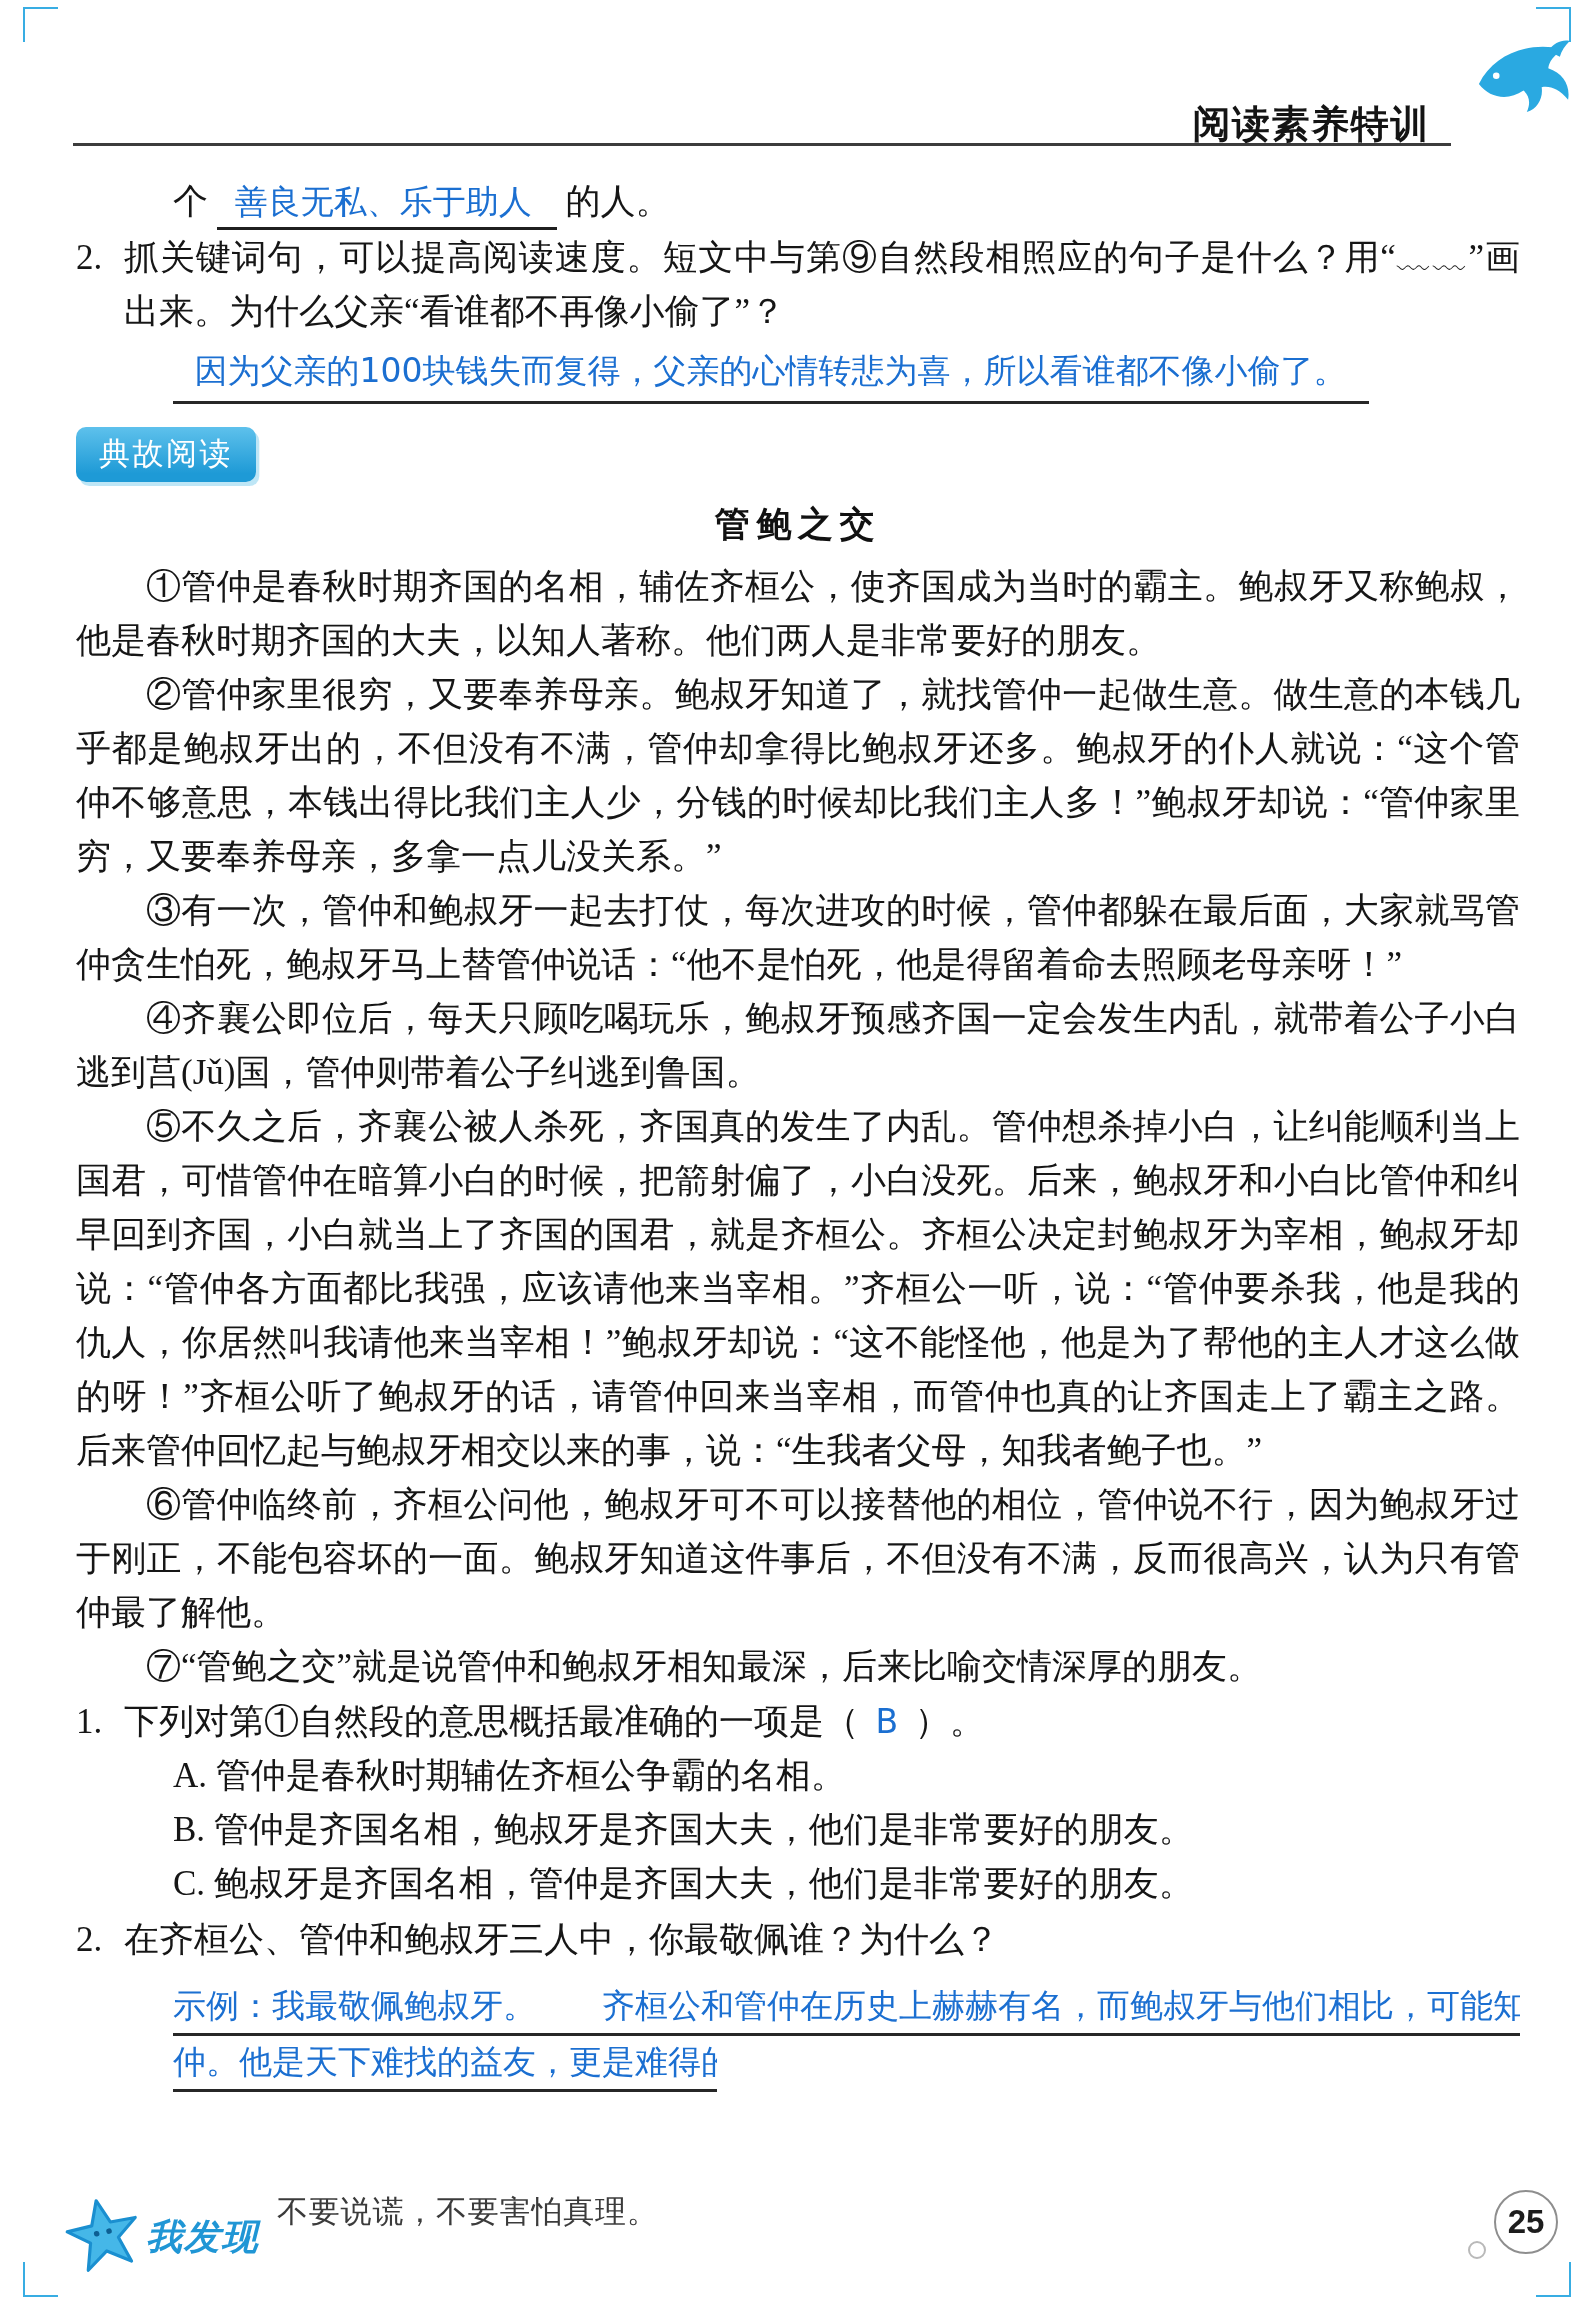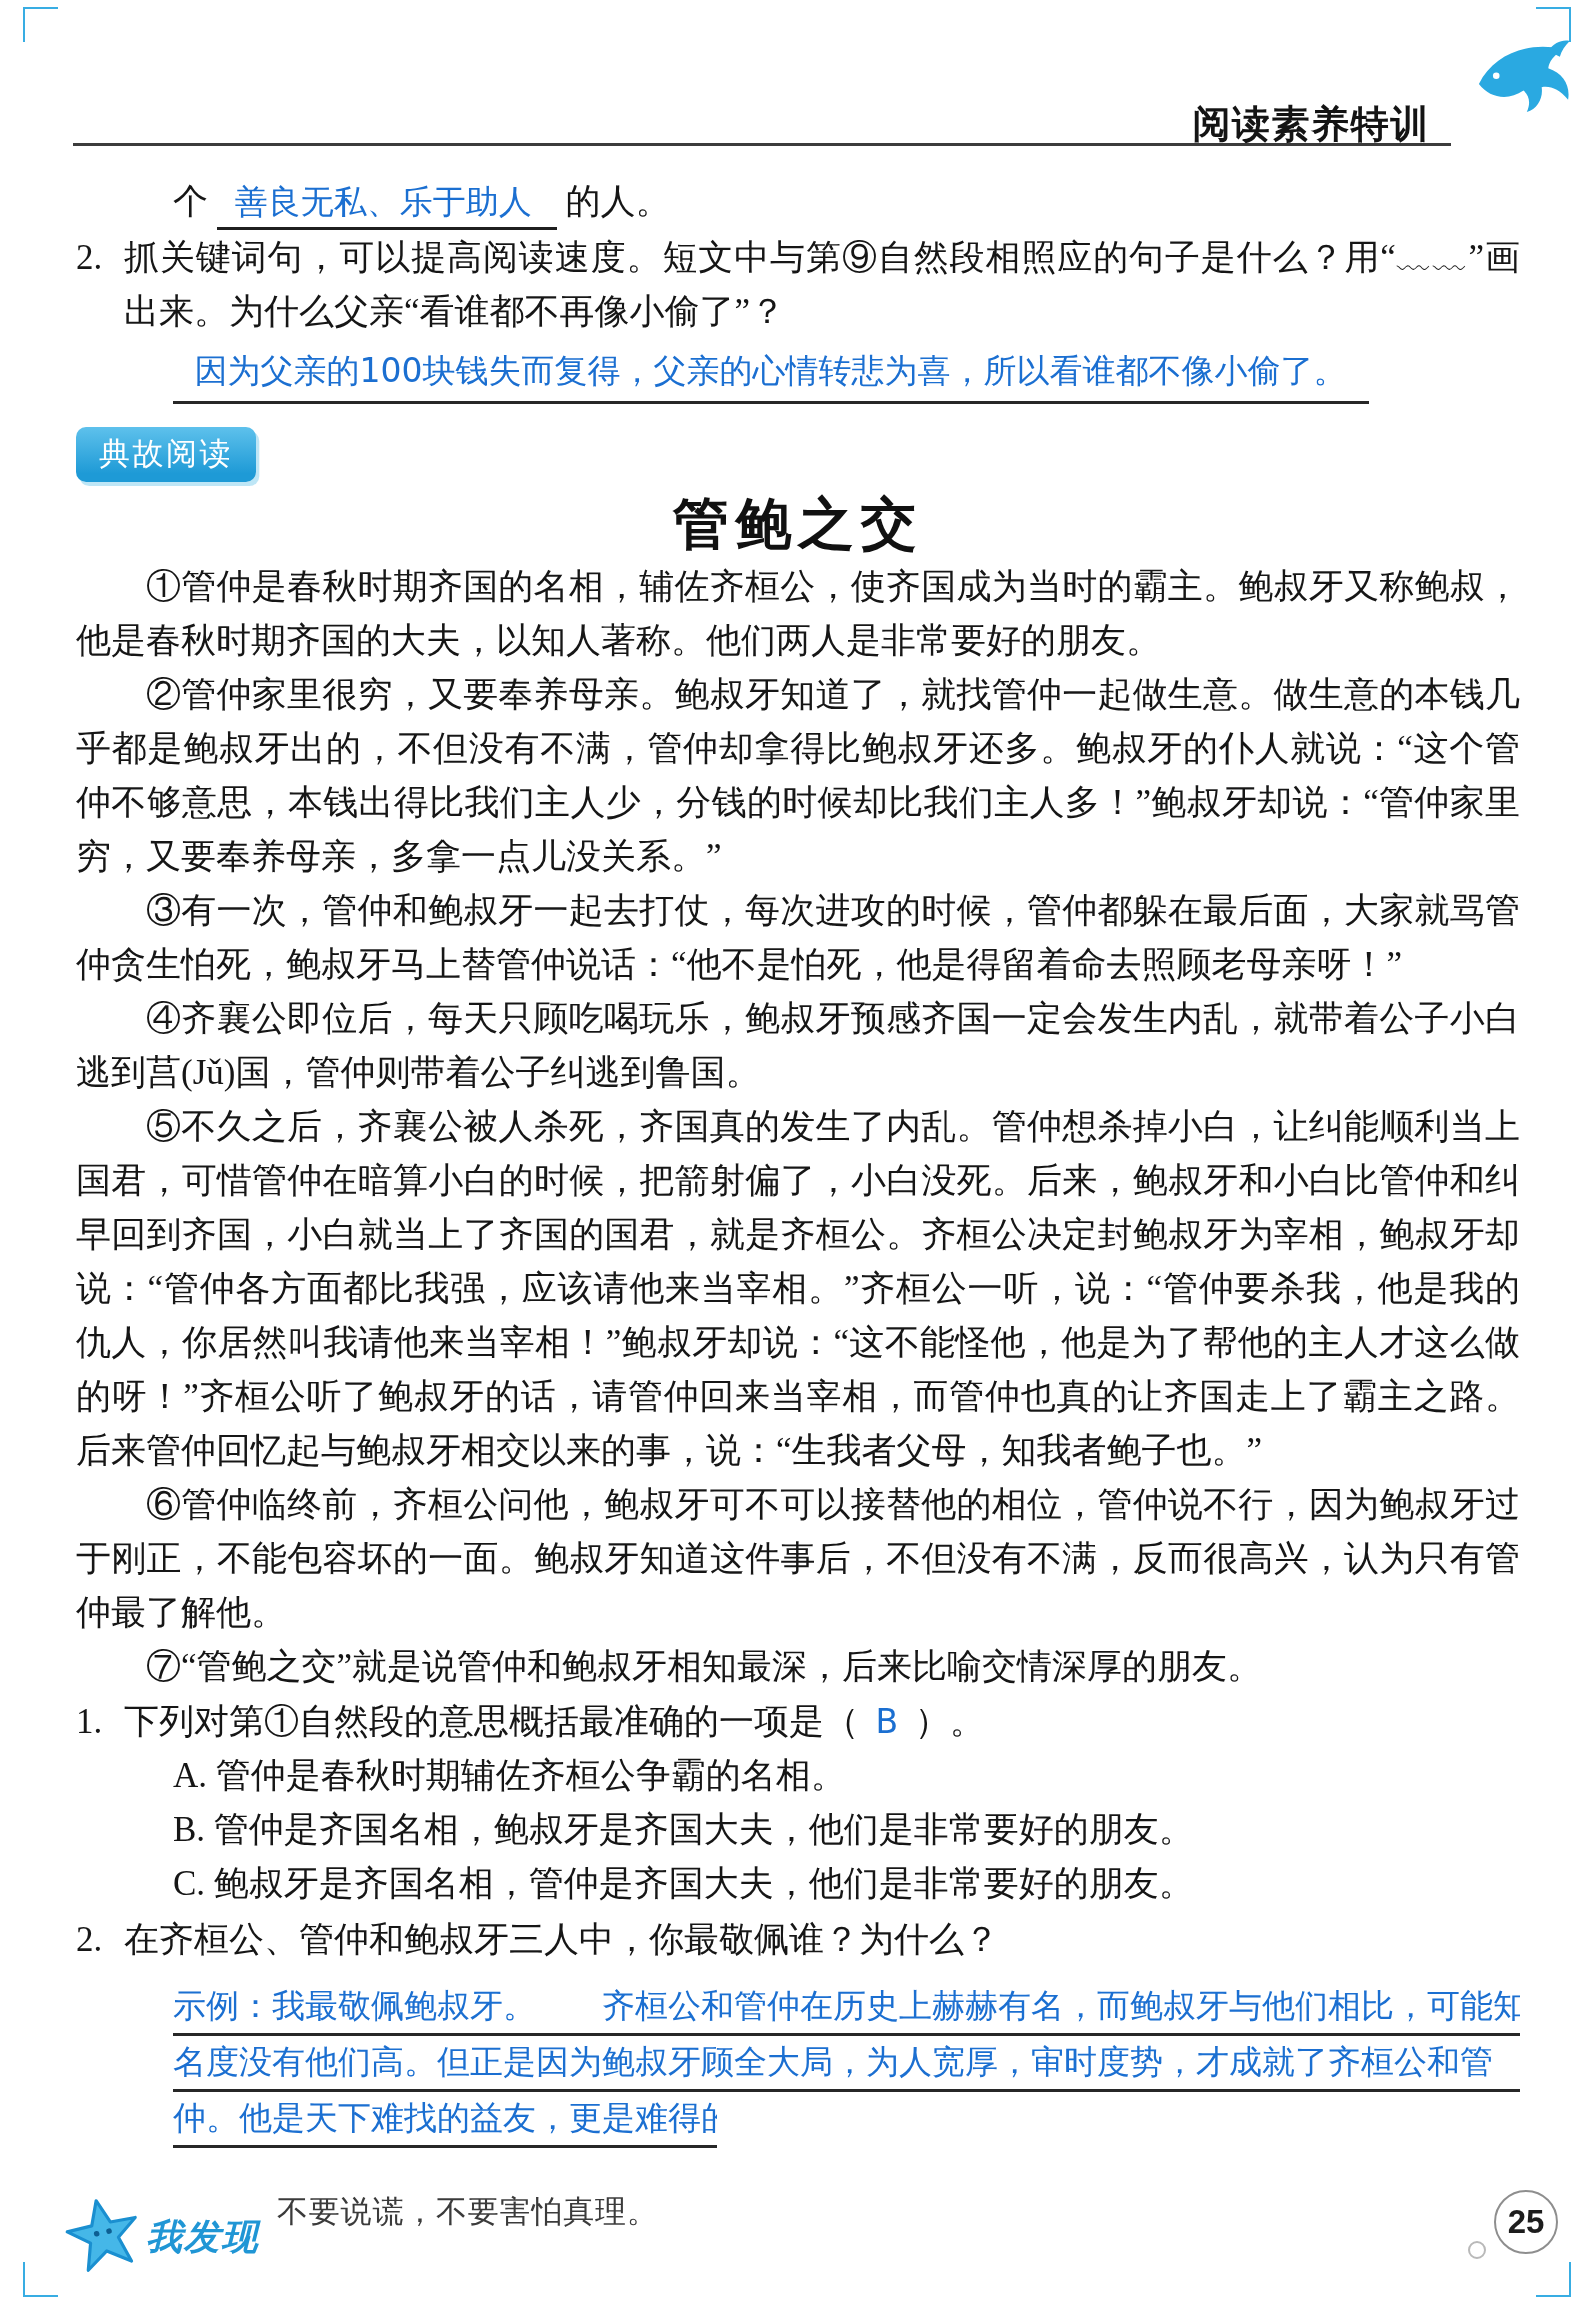--- a/index.html
+++ b/index.html
@@ -70,21 +70,21 @@
     font-weight: 400; font-size: 31px; line-height: 1;
     letter-spacing: 2.5px;
     padding: 10.7px 23px 13px 23px;
     border-radius: 10px;
     box-shadow: 3.3px 4.1px 0 rgba(41, 171, 226, 0.30);
   }
 
   .article-title {
     margin-top: 6.6px;
     text-align: center;
-    font-size: 56px; font-weight: 700; letter-spacing: 6.6px;
+    font-size: 35px; font-weight: 700; letter-spacing: 6.6px;
     line-height: 71px;
     color: #111;
   }
 
   .para { text-indent: 2em; text-align: justify; }
 
   .options { margin-left: 97px; }
   .option { text-align: justify; }
 
   .inline-answer {
@@ -191,21 +191,20 @@
       <div class="option">C. 鲍叔牙是齐国名相，管仲是齐国大夫，他们是非常要好的朋友。</div>
     </div>
 
     <div class="q-row">
       <div class="q-num">2.</div>
       <div class="q-text">在齐桓公、管仲和鲍叔牙三人中，你最敬佩谁？为什么？</div>
     </div>
 
     <div class="ans2">
       <div class="ans-line hw">示例：我最敬佩鲍叔牙。　　齐桓公和管仲在历史上赫赫有名，而鲍叔牙与他们相比，可能知</div>
-      <div class="ans-line hw">名度没有他们高。但正是因为鲍叔牙顾全大局，为人宽厚，审时度势，才成就了齐桓公和管</div>
       <div class="ans-line hw short">仲。他是天下难找的益友，更是难得的忠臣。</div>
     </div>
 
   </div>
 
   <div class="star-logo">
     <span>
       <svg width="79" height="79" viewBox="0 0 100 100" style="transform: rotate(-12deg);">
         <path d="M50 5 L62 35 L94 36 L68 56 L78 89 L50 70 L22 89 L32 56 L6 36 L38 35 Z" fill="#45b7e8" stroke="#1a8fd0" stroke-width="4" stroke-linejoin="round"></path>
         <circle cx="42" cy="46" r="3.5" fill="#0d5f93"></circle>

